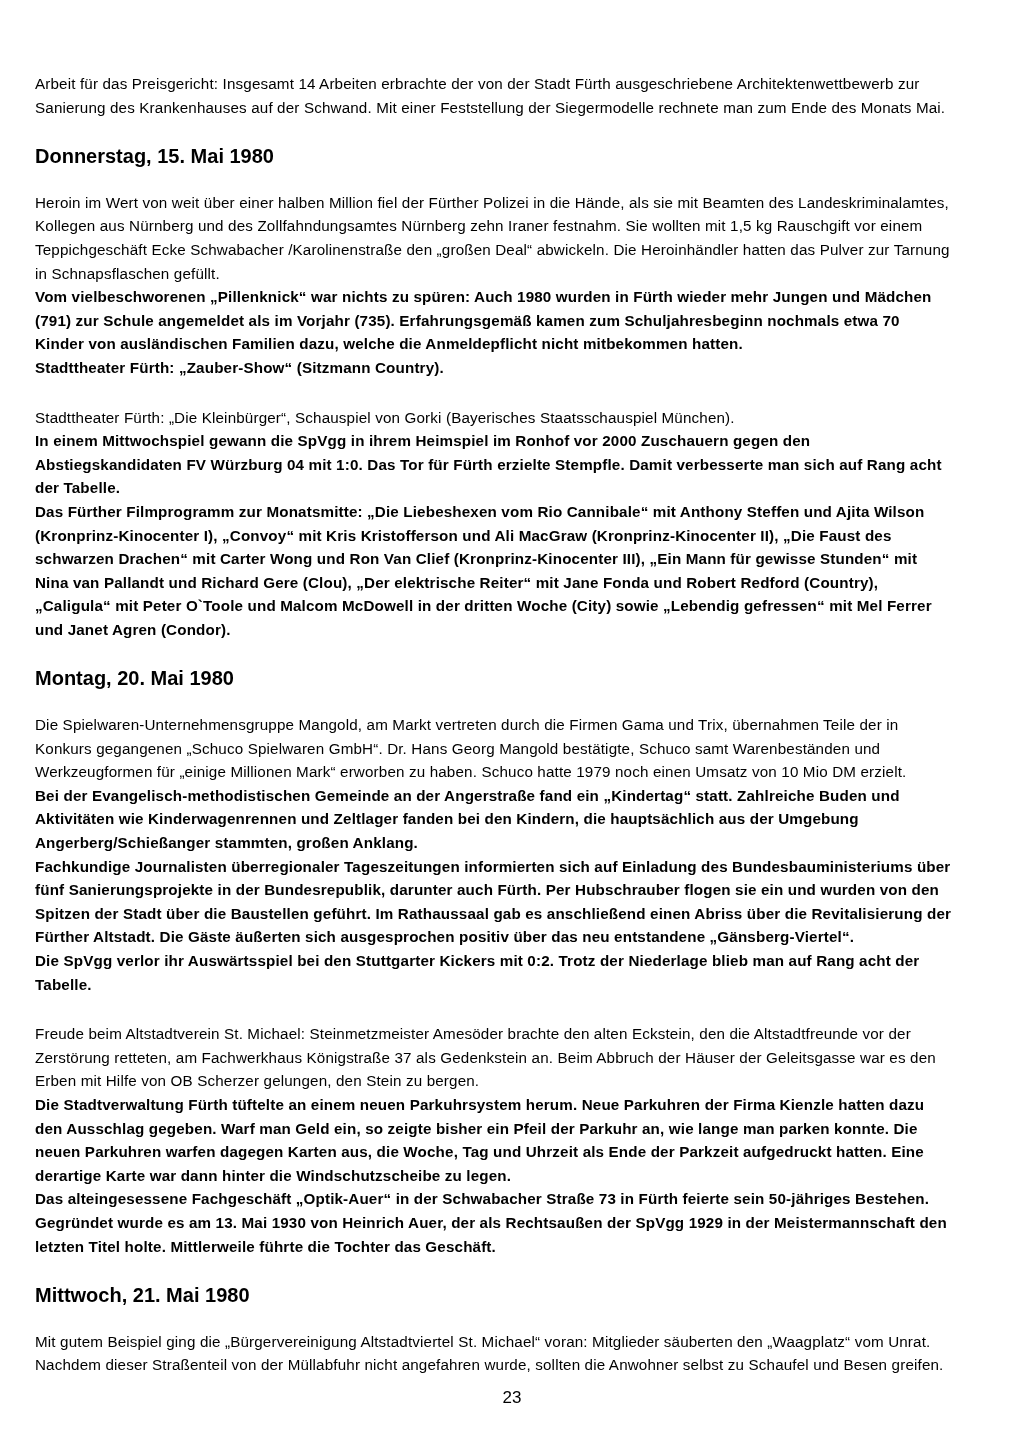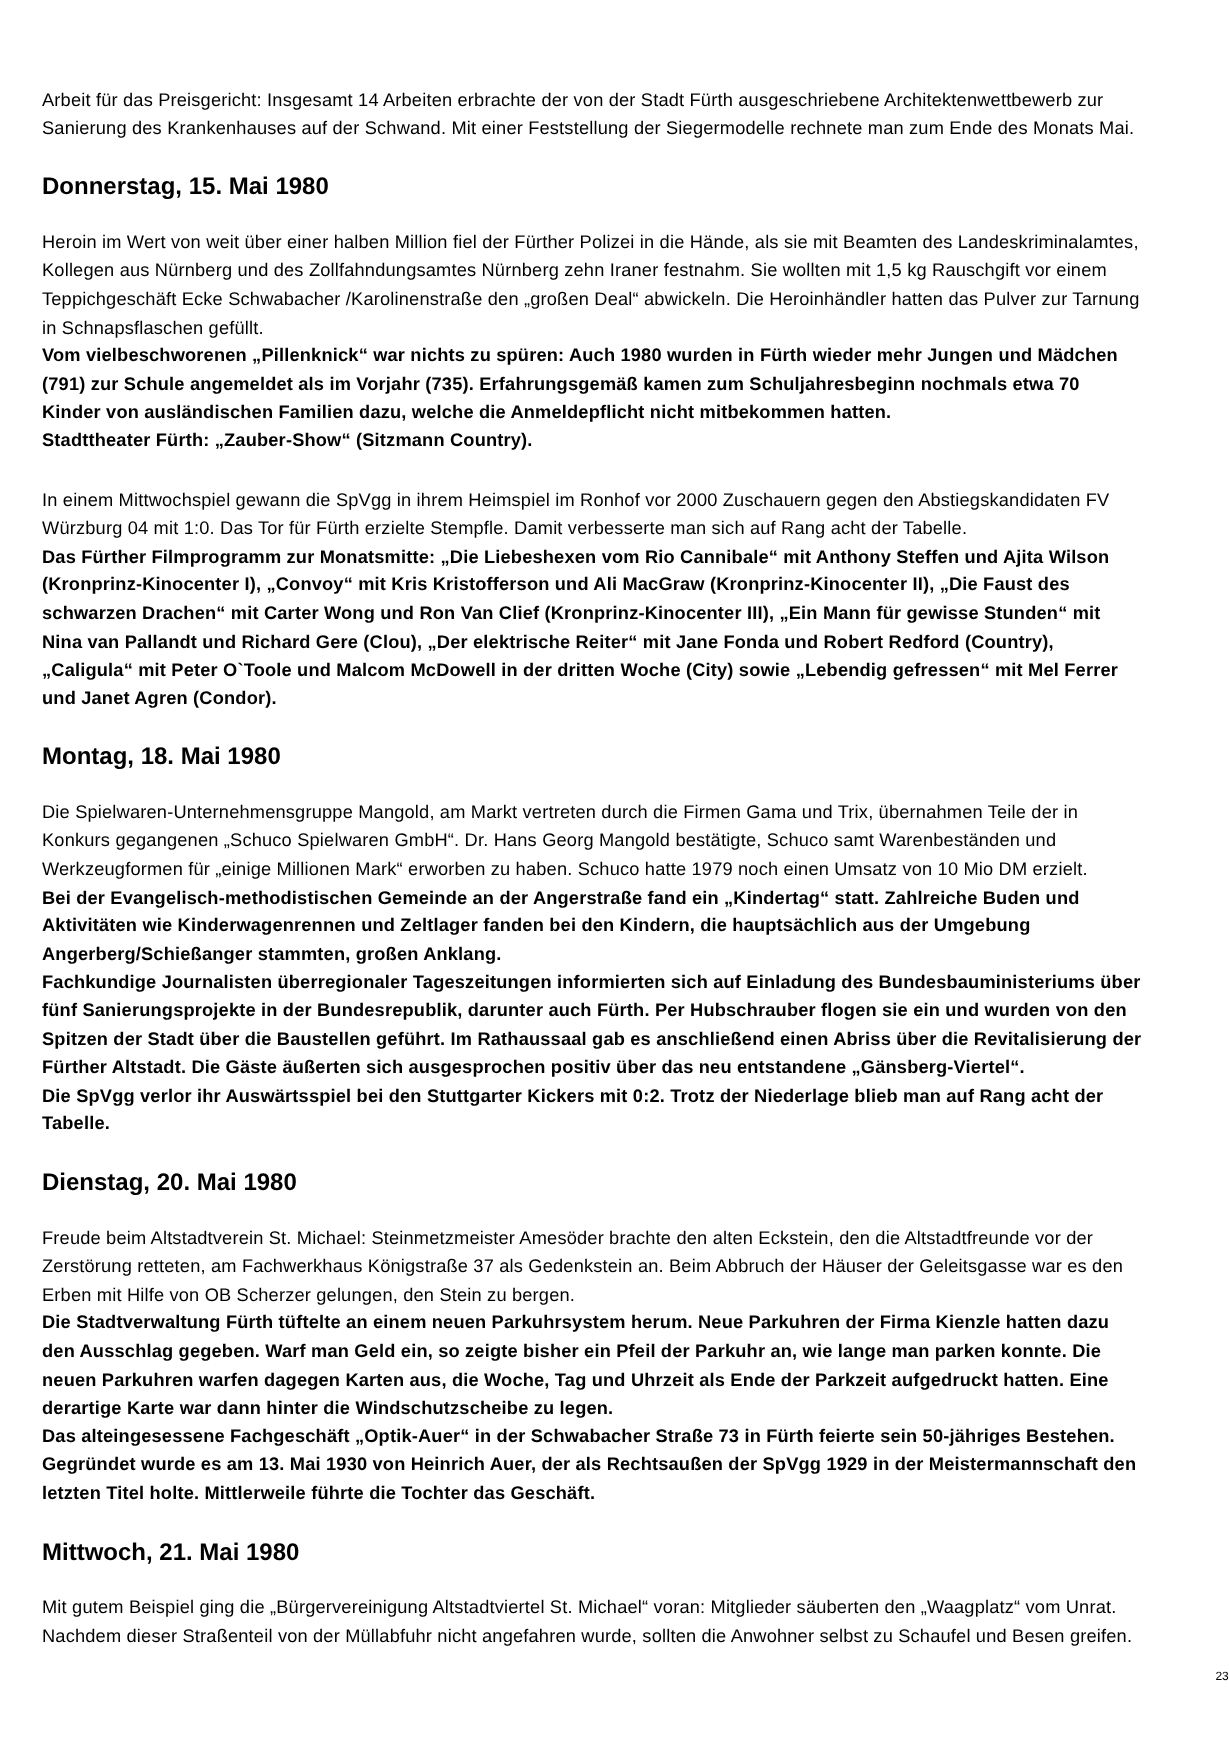--- a/index.html
+++ b/index.html
@@ -40,22 +40,22 @@
     font-size: 20px;
     line-height: 23.6px;
     font-weight: bold;
     margin: 0 0 22px 0;
   }
   .page-number {
     position: absolute;
     bottom: 42px;
     left: 0;
     width: 1024px;
-    text-align: right;
-    font-size: 10px;
+    text-align: center;
+    font-size: 17px;
     line-height: 16px;
   }
 </style>
 </head>
 <body>
 
 <div class="page">
 
   <div class="block">
     <p class="para">Arbeit für das Preisgericht: Insgesamt 14 Arbeiten erbrachte der von der Stadt Fürth ausgeschriebene Architektenwettbewerb zur Sanierung des Krankenhauses auf der Schwand. Mit einer Feststellung der Siegermodelle rechnete man zum Ende des Monats Mai.</p>
@@ -64,34 +64,34 @@
   <h2 class="heading">Donnerstag, 15. Mai 1980</h2>
 
   <div class="block">
     <p class="para">Heroin im Wert von weit über einer halben Million fiel der Fürther Polizei in die Hände, als sie mit Beamten des Landeskriminalamtes, Kollegen aus Nürnberg und des Zollfahndungsamtes Nürnberg zehn Iraner festnahm. Sie wollten mit 1,5 kg Rauschgift vor einem Teppichgeschäft Ecke Schwabacher /Karolinenstraße den „großen Deal“ abwickeln. Die Heroinhändler hatten das Pulver zur Tarnung in Schnapsflaschen gefüllt.</p>
     <p class="para">Vom vielbeschworenen „Pillenknick“ war nichts zu spüren: Auch 1980 wurden in Fürth wieder mehr Jungen und Mädchen (791) zur Schule angemeldet als im Vorjahr (735). Erfahrungsgemäß kamen zum Schuljahresbeginn nochmals etwa 70 Kinder von ausländischen Familien dazu, welche die Anmeldepflicht nicht mitbekommen hatten.</p>
     <p class="para">Stadttheater Fürth: „Zauber-Show“ (Sitzmann Country).</p>
   </div>
 
 
   <div class="block">
+    <p class="para">Stadttheater Fürth: „Die Kleinbürger“, Schauspiel von Gorki (Bayerisches Staatsschauspiel München).</p>
     <p class="para">In einem Mittwochspiel gewann die SpVgg in ihrem Heimspiel im Ronhof vor 2000 Zuschauern gegen den Abstiegskandidaten FV Würzburg 04 mit 1:0. Das Tor für Fürth erzielte Stempfle. Damit verbesserte man sich auf Rang acht der Tabelle.</p>
     <p class="para">Das Fürther Filmprogramm zur Monatsmitte: „Die Liebeshexen vom Rio Cannibale“ mit Anthony Steffen und Ajita Wilson (Kronprinz-Kinocenter I), „Convoy“ mit Kris Kristofferson und Ali MacGraw (Kronprinz-Kinocenter II), „Die Faust des schwarzen Drachen“ mit Carter Wong und Ron Van Clief (Kronprinz-Kinocenter III), „Ein Mann für gewisse Stunden“ mit Nina van Pallandt und Richard Gere (Clou), „Der elektrische Reiter“ mit Jane Fonda und Robert Redford (Country), „Caligula“ mit Peter O`Toole und Malcom McDowell in der dritten Woche (City) sowie „Lebendig gefressen“ mit Mel Ferrer und Janet Agren (Condor).</p>
   </div>
 
-  <h2 class="heading">Montag, 18. Mai 1980</h2>
+  <h2 class="heading">Montag, 20. Mai 1980</h2>
 
   <div class="block">
     <p class="para">Die Spielwaren-Unternehmensgruppe Mangold, am Markt vertreten durch die Firmen Gama und Trix, übernahmen Teile der in Konkurs gegangenen „Schuco Spielwaren GmbH“. Dr. Hans Georg Mangold bestätigte, Schuco samt Warenbeständen und Werkzeugformen für „einige Millionen Mark“ erworben zu haben. Schuco hatte 1979 noch einen Umsatz von 10 Mio DM erzielt.</p>
     <p class="para">Bei der Evangelisch-methodistischen Gemeinde an der Angerstraße fand ein „Kindertag“ statt. Zahlreiche Buden und Aktivitäten wie Kinderwagenrennen und Zeltlager fanden bei den Kindern, die hauptsächlich aus der Umgebung Angerberg/Schießanger stammten, großen Anklang.</p>
     <p class="para">Fachkundige Journalisten überregionaler Tageszeitungen informierten sich auf Einladung des Bundesbauministeriums über fünf Sanierungsprojekte in der Bundesrepublik, darunter auch Fürth. Per Hubschrauber flogen sie ein und wurden von den Spitzen der Stadt über die Baustellen geführt. Im Rathaussaal gab es anschließend einen Abriss über die Revitalisierung der Fürther Altstadt. Die Gäste äußerten sich ausgesprochen positiv über das neu entstandene „Gänsberg-Viertel“.</p>
     <p class="para">Die SpVgg verlor ihr Auswärtsspiel bei den Stuttgarter Kickers mit 0:2. Trotz der Niederlage blieb man auf Rang acht der Tabelle.</p>
   </div>
 
-  <h2 class="heading">Dienstag, 20. Mai 1980</h2>
 
   <div class="block">
     <p class="para">Freude beim Altstadtverein St. Michael: Steinmetzmeister Amesöder brachte den alten Eckstein, den die Altstadtfreunde vor der Zerstörung retteten, am Fachwerkhaus Königstraße 37 als Gedenkstein an. Beim Abbruch der Häuser der Geleitsgasse war es den Erben mit Hilfe von OB Scherzer gelungen, den Stein zu bergen.</p>
     <p class="para">Die Stadtverwaltung Fürth tüftelte an einem neuen Parkuhrsystem herum. Neue Parkuhren der Firma Kienzle hatten dazu den Ausschlag gegeben. Warf man Geld ein, so zeigte bisher ein Pfeil der Parkuhr an, wie lange man parken konnte. Die neuen Parkuhren warfen dagegen Karten aus, die Woche, Tag und Uhrzeit als Ende der Parkzeit aufgedruckt hatten. Eine derartige Karte war dann hinter die Windschutzscheibe zu legen.</p>
     <p class="para">Das alteingesessene Fachgeschäft „Optik-Auer“ in der Schwabacher Straße 73 in Fürth feierte sein 50-jähriges Bestehen. Gegründet wurde es am 13. Mai 1930 von Heinrich Auer, der als Rechtsaußen der SpVgg 1929 in der Meistermannschaft den letzten Titel holte. Mittlerweile führte die Tochter das Geschäft.</p>
   </div>
 
   <h2 class="heading">Mittwoch, 21. Mai 1980</h2>
 
   <div class="block">

